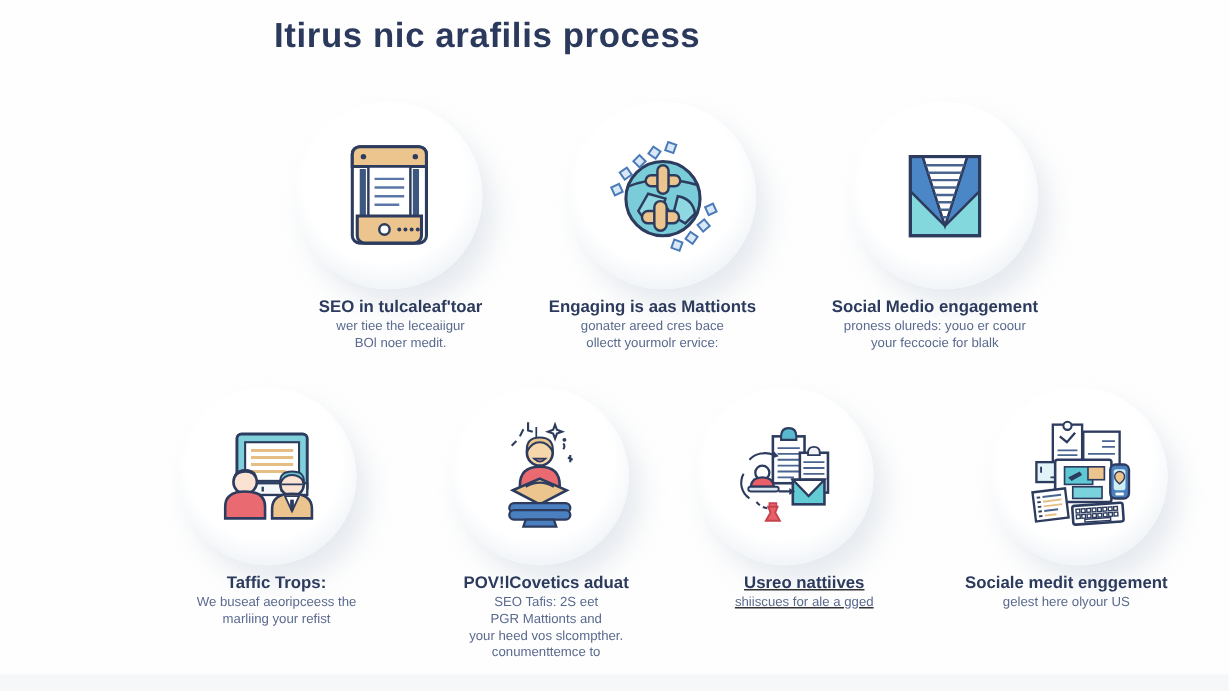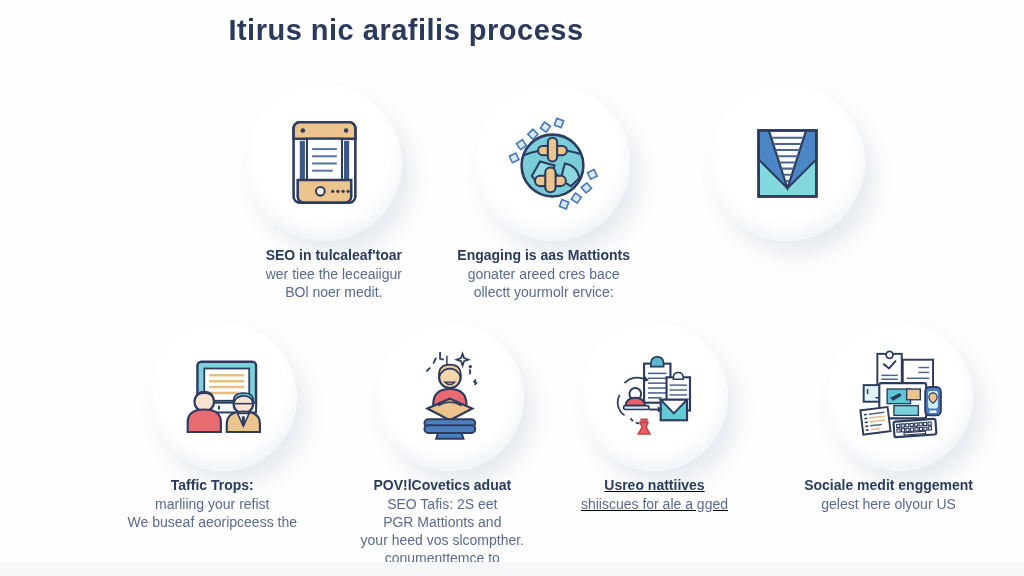--- a/index.html
+++ b/index.html
@@ -17,21 +17,21 @@
     border-radius:50%;
     background:radial-gradient(circle at 48% 42%, #ffffff 56%, #f3f6f9 72%, #e7edf2 100%);
     box-shadow:10px 14px 22px rgba(175,190,205,.30), -2px -2px 8px rgba(255,255,255,.8);
     display:flex;align-items:center;justify-content:center;
   }
   .bubble.big{width:156px;height:156px;}
   .bubble.small{width:148px;height:148px;}
   .bubble svg{width:66%;height:66%;}
   .caption{margin-top:6px;text-align:center;}
   .caption .hd{font-size:14px;font-weight:bold;color:#2c3b5d;line-height:1.25;}
-  .caption .bd{font-size:14px;color:#5a6a8e;line-height:1.3;}
+  .caption .bd{font-size:11px;color:#5a6a8e;line-height:1.3;}
   .caption .bd span{display:block;}
   .bottom-strip{position:absolute;left:0;bottom:0;width:1024px;height:14px;background:#f6f7f8;}
 </style>
 </head>
 <body>
 
 <div class="title">Itirus nic arafilis process</div>
 
 <div class="item" style="left:152px;top:85px;">
   <div class="bubble big">
@@ -118,20 +118,27 @@
         <line x1="26" y1="37" x2="74" y2="37"></line>
           <line x1="26" y1="43" x2="74" y2="43"></line>
         <line x1="26" y1="49" x2="74" y2="49"></line>
           <line x1="26" y1="55" x2="74" y2="55"></line>
         <line x1="26" y1="61" x2="74" y2="61"></line>
           <line x1="26" y1="67" x2="74" y2="67"></line>
       </g>
       <rect x="22" y="18" width="56" height="64" fill="none" stroke="#2d3c5e" stroke-width="2.5"></rect>
     </svg>
   </div>
+  <div class="caption">
+    <div class="hd">Social Medio engagement</div>
+    <div class="bd">
+      <span>proness olureds: youo er coour</span>
+      <span>your feccocie for blalk</span>
+    </div>
+  </div>
 </div>
 
 <div class="item" style="left:47px;top:323px;">
   <div class="bubble small">
     <svg viewBox="0 0 100 100">
       <rect x="24" y="14" width="60" height="50" rx="4" fill="#7fd0da" stroke="#2d3c5e" stroke-width="2.5"></rect>
       <rect x="31" y="21" width="46" height="33" fill="#ffffff" stroke="#2d3c5e" stroke-width="1.8"></rect>
       <g stroke="#e5be85" stroke-width="2.6">
         <line x1="36" y1="28" x2="72" y2="28"></line>
           <line x1="36" y1="34" x2="72" y2="34"></line>
@@ -147,22 +154,22 @@
       <path d="M61 56 q-1 -10 10 -10 t10 9 q-3 -6 -10 -6 t-10 7 z" fill="#66c6d2" stroke="#2d3c5e" stroke-width="1.6"></path>
       <path d="M62 57 h18" stroke="#2d3c5e" stroke-width="1.6"></path>
       <path d="M54 86 v-8 q0 -13 17 -13 t17 13 v8 z" fill="#ecc48e" stroke="#2d3c5e" stroke-width="2.2"></path>
       <polygon points="65,67 77,67 71,80" fill="#ffffff" stroke="#2d3c5e" stroke-width="1.6"></polygon>
       <rect x="69.4" y="70" width="3.2" height="9" fill="#2d3c5e"></rect>
     </svg>
   </div>
   <div class="caption">
     <div class="hd">Taffic Trops:</div>
     <div class="bd">
+      <span>We buseaf aeoripceess the</span>
       <span>marliing your refist</span>
-      <span>We buseaf aeoripceess the</span>
     </div>
   </div>
 </div>
 
 <div class="item" style="left:274px;top:323px;">
   <div class="bubble small">
     <svg viewBox="0 0 100 100">
       <g stroke="#2d3c5e" stroke-width="1.8" fill="none">
         <path d="M63 6 l1.6 4.4 4.4 1.6 -4.4 1.6 -1.6 4.4 -1.6 -4.4 -4.4 -1.6 4.4 -1.6 z"></path>
         <path d="M36 10 l-3 6"></path>

